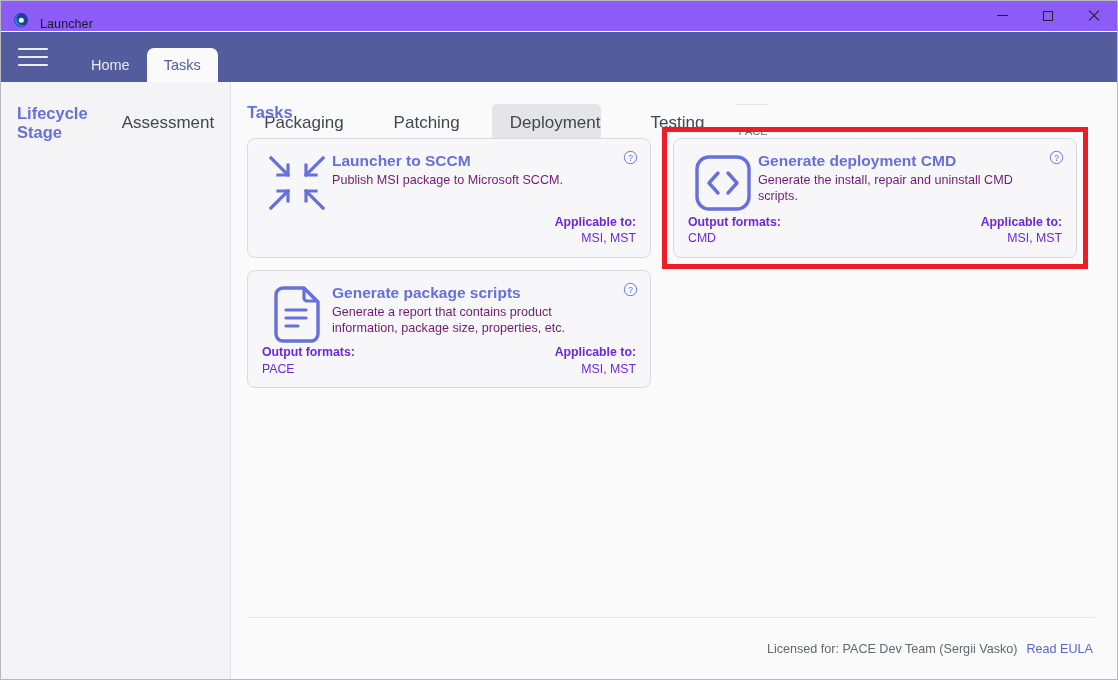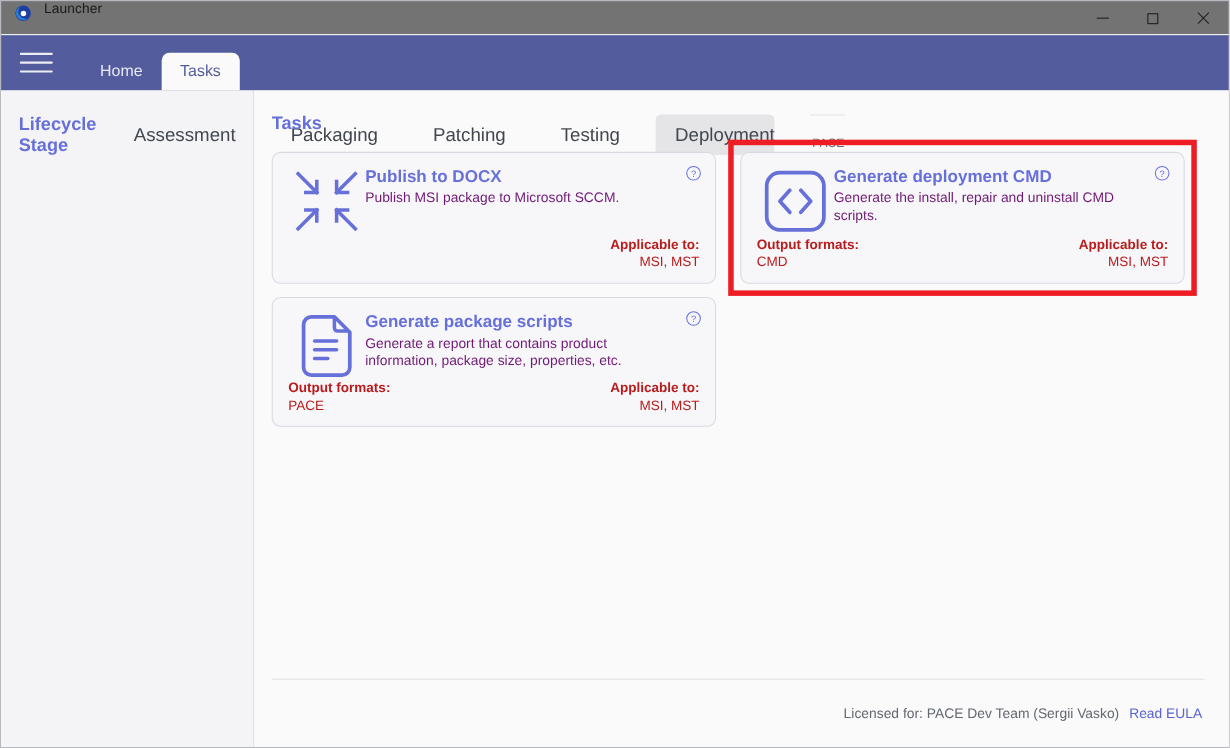--- a/index.html
+++ b/index.html
@@ -13,22 +13,22 @@
     position: relative;
     width: 1118px; height: 680px;
     border: 1px solid #b8b8c0;
     background: #fafafa;
     display: flex; flex-direction: column;
   }
 
   
   .titlebar {
     height: 25px; min-height: 31px;
-    background: #737373;
-    display: flex; align-items: flex-start;
+    background: #8b5cf6;
+    display: flex; align-items: flex-end;
     border-bottom: 1px solid #ffffff;
   }
   .tb-icon { width: 22px; height: 22px; margin-left: 9px; display: flex; align-items: center; justify-content: center; }
   .tb-title { font-size: 12.5px; color: #1a1a1a; margin-left: 8px; letter-spacing: .1px; }
   .tb-spacer { flex: 1; }
   .tb-btn {
     width: 46px; height: 31px;
     display: flex; align-items: center; justify-content: center;
     color: #202020;
   }
@@ -149,21 +149,21 @@
   }
   .card-desc { font-size: 12.6px; color: #701a75; line-height: 1.3; }
   .help-icon {
     position: absolute; top: 11px; right: 12px;
     width: 15px; height: 15px;
   }
   .card-foot {
     margin-top: auto;
     display: flex; justify-content: space-between;
     align-items: flex-end;
-    font-size: 12.3px; color: #b91c1c;
+    font-size: 12.3px; color: #6d28d9;
   }
   .foot-left { line-height: 1.35; }
   .foot-left .lbl { font-weight: bold; }
   .foot-right { text-align: right; line-height: 1.35; }
   .foot-right .lbl { font-weight: bold; }
 
   .main-foot {
     border-top: 1px solid #e4e4e8;
     height: 62px; min-height: 62px;
     display: flex; align-items: center; justify-content: flex-end;
@@ -211,22 +211,22 @@
     </div>
   </div>
 
   <div class="body">
 
     <div class="sidebar">
       <div class="sidebar-title">Lifecycle Stage</div>
       <div class="side-item">Assessment</div>
       <div class="side-item">Packaging</div>
       <div class="side-item">Patching</div>
+      <div class="side-item active">Deployment</div>
       <div class="side-item">Testing</div>
-      <div class="side-item active">Deployment</div>
       <div class="sidebar-spacer"></div>
       <div class="sidebar-foot">
         <div class="sidebar-foot-txt">PACE Suite 6.0</div>
       </div>
     </div>
 
     <div class="main">
       <div class="main-head">Tasks</div>
 
       <div class="cards">
@@ -248,21 +248,21 @@
                     <path d="M56 4 L39 21"></path>
                       <path d="M39 11 L39 21 L49 21"></path>
                     <path d="M4 54 L21 37"></path>
                       <path d="M21 47 L21 37 L11 37"></path>
                     <path d="M56 54 L39 37"></path>
                       <path d="M39 47 L39 37 L49 37"></path>
                   </g>
                 </svg>
               </div>
               <div class="card-text">
-                <div class="card-title">Publish to DOCX</div>
+                <div class="card-title">Launcher to SCCM</div>
                 <div class="card-desc">Publish MSI package to Microsoft SCCM.</div>
               </div>
             </div>
             <div class="card-foot">
               <div class="foot-left">
                 <div class="lbl"></div>
                 <div></div>
               </div>
               <div class="foot-right">
                 <div class="lbl">Applicable to:</div>

